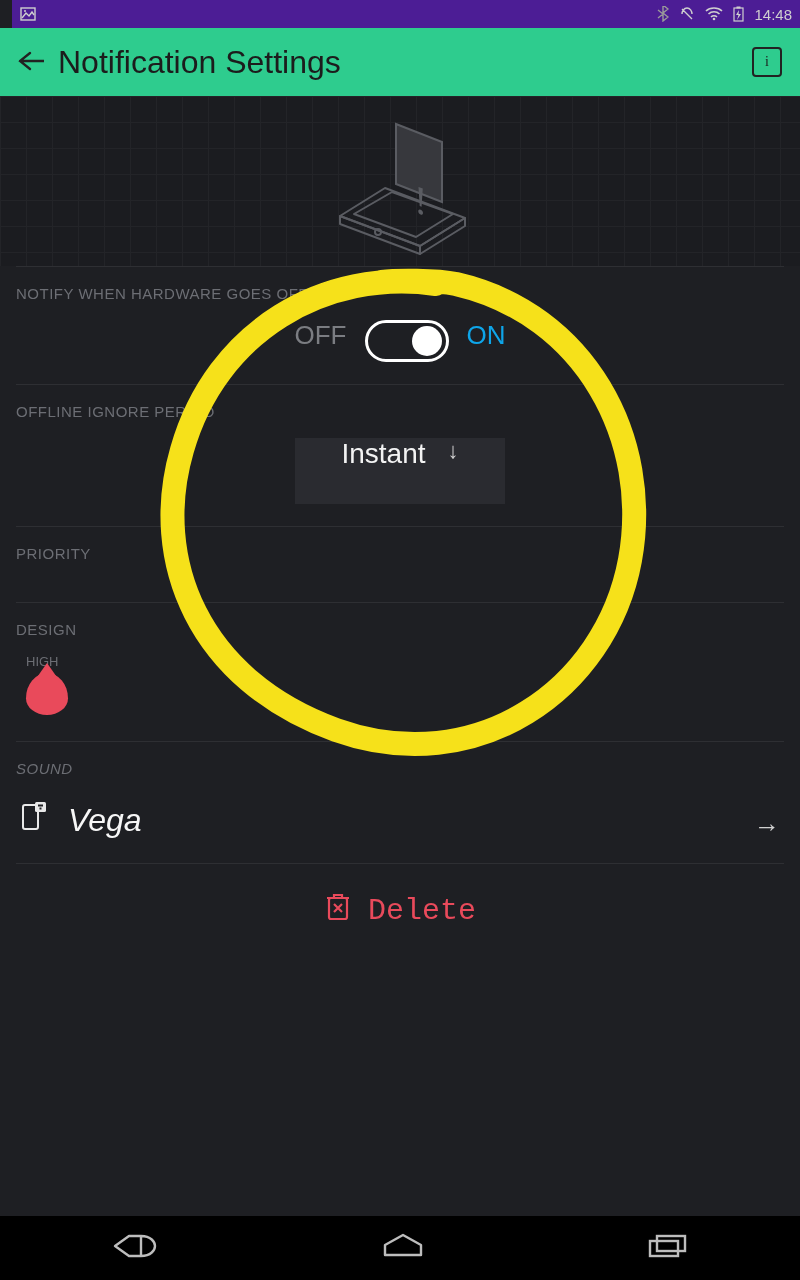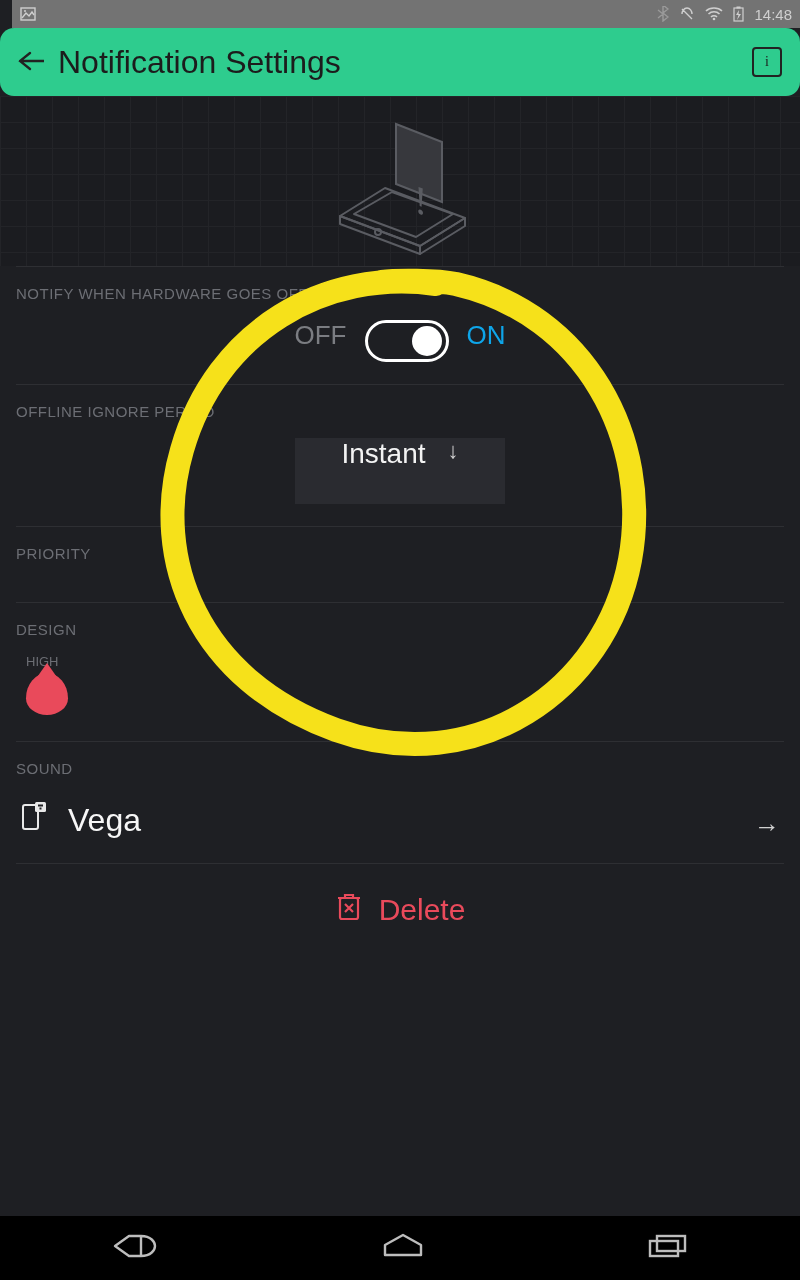--- a/index.html
+++ b/index.html
@@ -7,41 +7,40 @@
   body {
     font-family: -apple-system, "Helvetica Neue", Arial, sans-serif;
     background: #1e1f23;
     color: #fff;
     display: flex;
     flex-direction: column;
   }
   
   .statusbar {
     height: 28px;
-    background: #737373;
+    background: #4c1d95;
     display: flex;
     align-items: center;
     padding: 0 8px;
     font-size: 15px;
     color: #cfcfcf;
     margin-left: 12px;
   }
   .statusbar .sb-left { display:flex; align-items:center; gap:6px; }
   .statusbar .sb-right { margin-left:auto; display:flex; align-items:center; gap:10px; }
   .sb-icon { display:inline-flex; align-items:center; justify-content:center; }
 
   
   .appheader {
     height: 68px;
     background: #2ecc8e;
     display: flex;
     align-items: center;
     padding: 0 18px;
     color: #1c1c1c;
-    border-radius: 14px;
   }
   .appheader .back { width: 40px; font-size: 28px; color:#222; }
   .appheader .title { font-size: 32px; font-weight: 400; }
   .appheader .info {
     margin-left:auto;
     width:30px; height:30px;
     border:2px solid #222;
     border-radius:4px;
     display:flex; align-items:center; justify-content:center;
     font-size:14px; font-family: Georgia, serif;
@@ -109,21 +108,21 @@
   .sound-row {
     display:flex; align-items:flex-end; gap:20px; padding: 6px 4px 8px;
     font-size: 32px; color:#f7f7f7;
   }
   .sound-row .rarrow { margin-left:auto; font-size:26px; color:#d0d0d0; }
 
   .delete-row {
     border-top: 1px solid #2e2f33;
     padding: 26px 0;
     display:flex; align-items:center; justify-content:center; gap:16px;
-    color:#e94a5b; font-size: 30px;
+    color:#e94a5b; font-size: 30px; font-family: Liberation Mono, monospace;
   }
 
   
   .annot-circle {
     position:absolute; pointer-events:none;
     left: 136px; top: -6px;
     width: 520px; height: 500px;
   }
 
   
@@ -229,21 +228,21 @@
   <div class="section">
     <div class="section-label">PRIORITY</div>
   </div>
 
   <div class="section" style="padding-bottom:26px;">
     <div class="section-label" style="margin-bottom:16px;">DESIGN</div>
     <div class="sublabel">HIGH</div>
     <div class="colordrop"></div>
   </div>
 
-  <div class="section" style="padding-bottom:16px;">
+  <div class="section" style="padding-bottom:16px;font-style:italic;">
     <div class="section-label">SOUND</div>
     <div class="sound-row">
       <span>
         <svg width="28" height="30" viewBox="0 0 28 30">
             <rect x="3" y="4" width="15" height="24" rx="2" stroke="#e8e8e8" stroke-width="2" fill="none"></rect>
             <rect x="15" y="1" width="11" height="10" rx="1.5" fill="#e8e8e8"></rect>
             <rect x="18" y="3.5" width="5" height="2" fill="#1e1f23"></rect>
             <rect x="19.5" y="6.5" width="2" height="2" fill="#1e1f23"></rect>
           </svg>
       </span>

